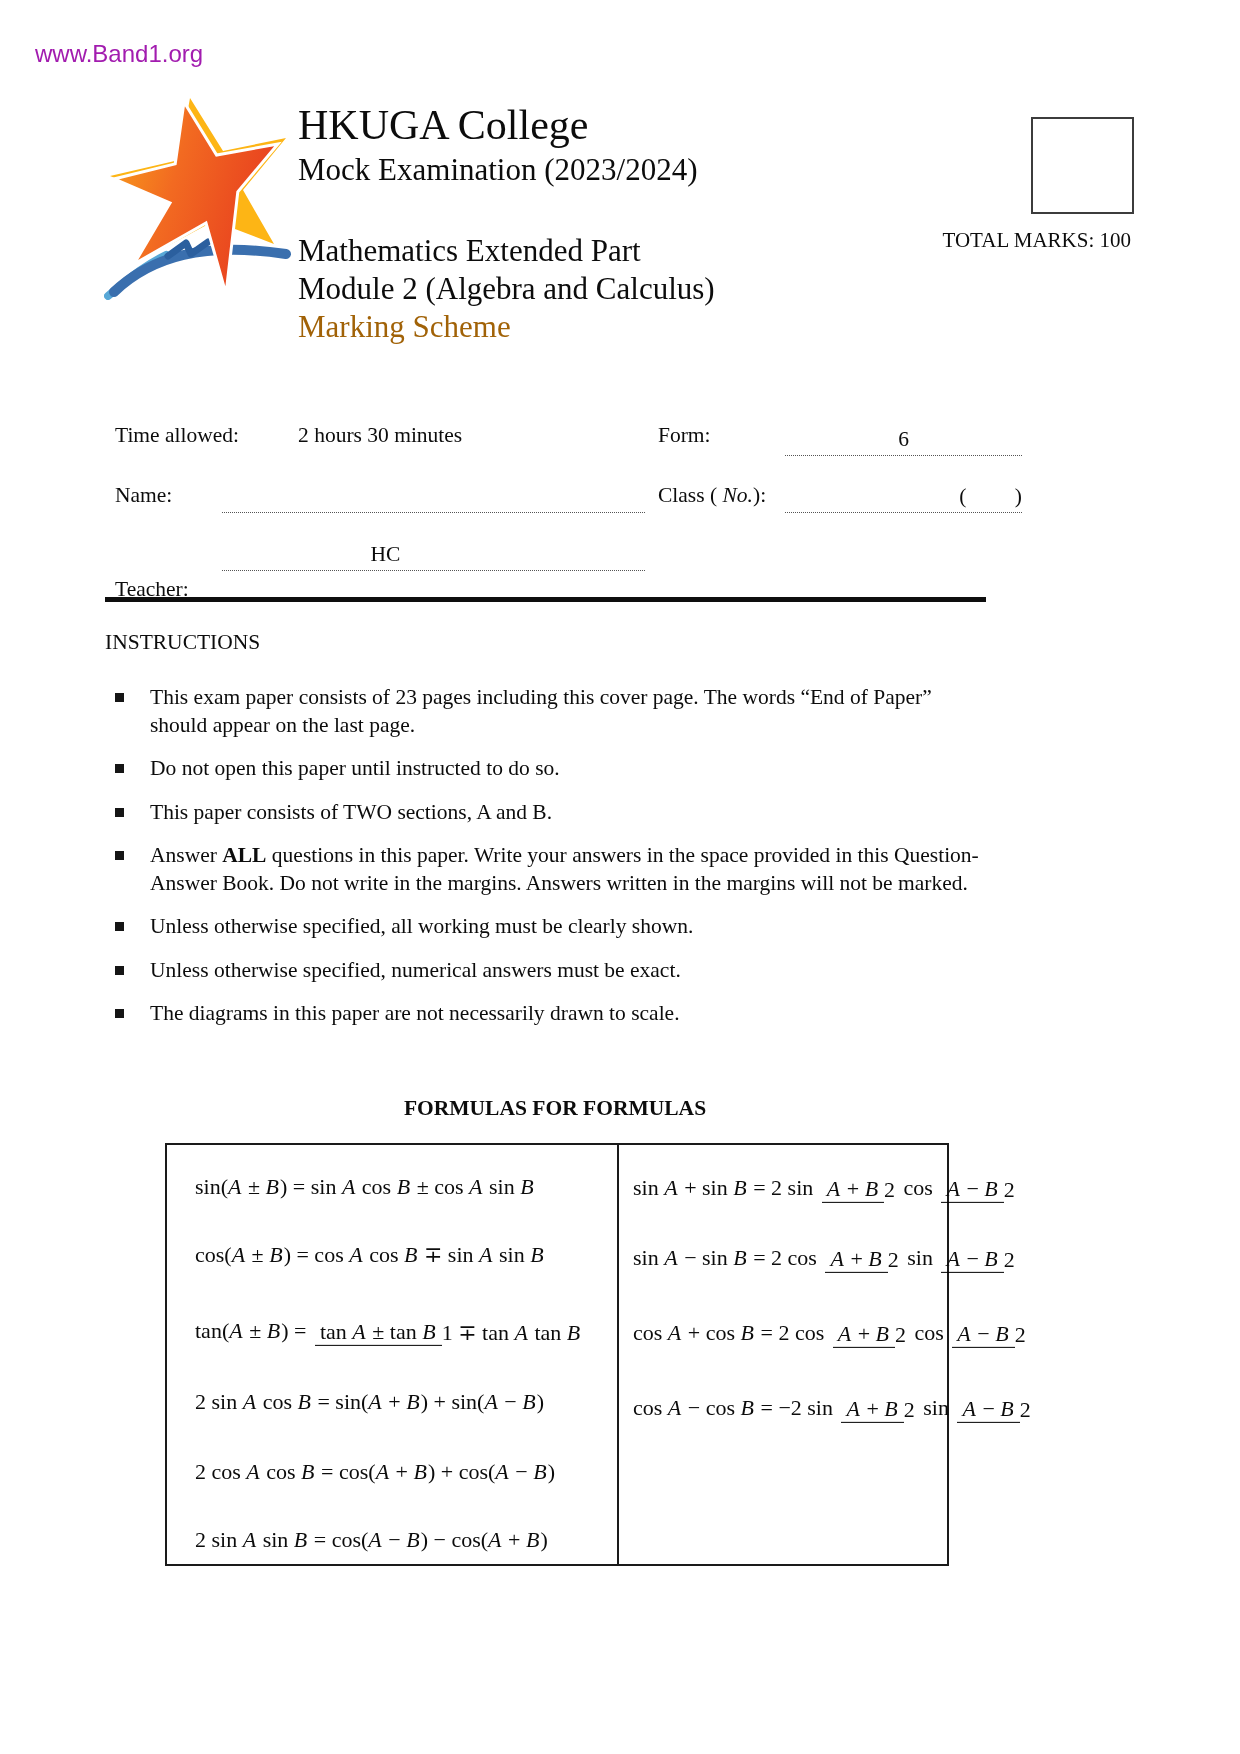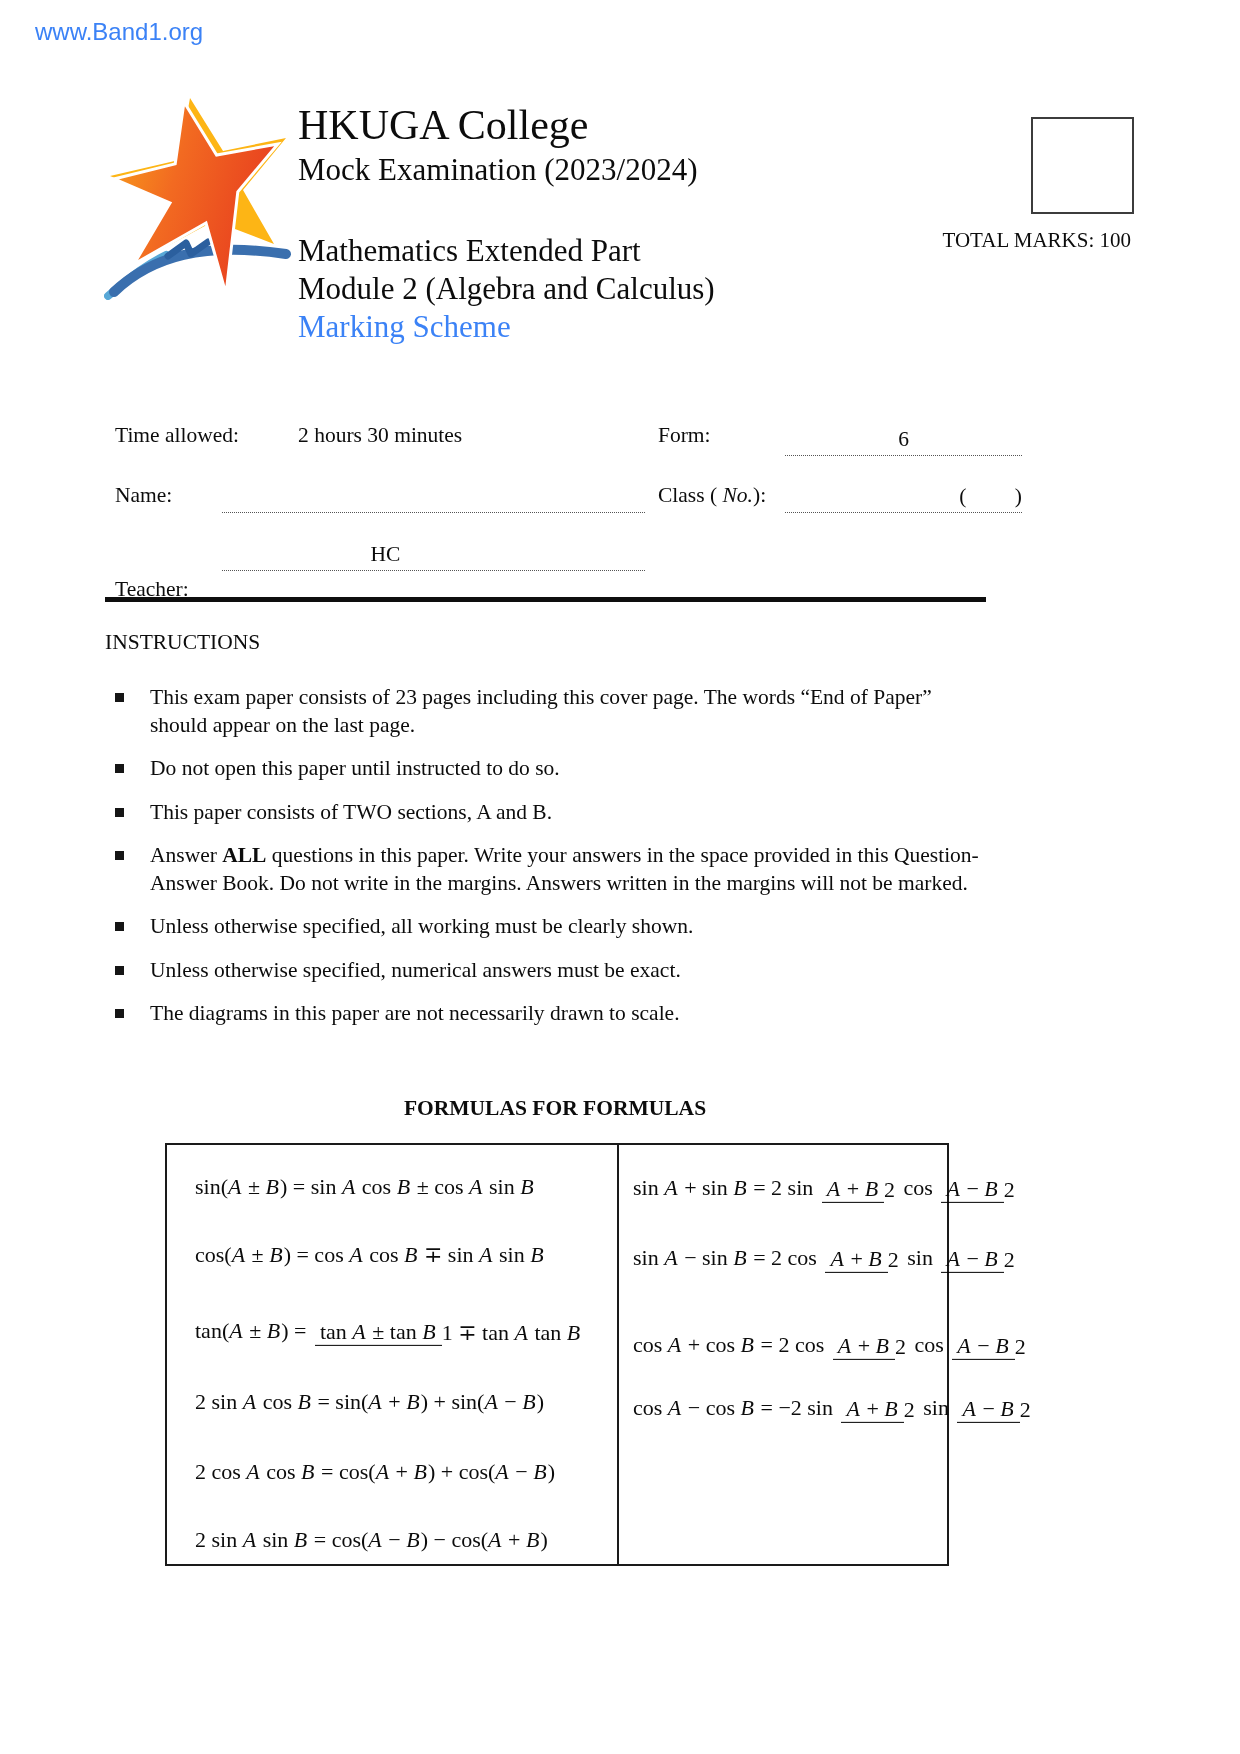--- a/index.html
+++ b/index.html
@@ -7,23 +7,23 @@
     position:relative;
     width:1240px;height:1754px;
     background:#ffffff;
     font-family:"Liberation Serif","DejaVu Serif",serif;
     color:#0c0c0c;
     overflow:hidden;
     margin:0 auto;
   }
   .abs{position:absolute;}
   .watermark{
-    left:35px;top:18px;
+    left:35px;top:40px;
     font-family:"Liberation Sans","DejaVu Sans",sans-serif;
-    font-size:24px;color:#3b82f6;
+    font-size:24px;color:#a21caf;
   }
   .logo{left:104px;top:96px;width:188px;height:204px;}
   .titleblock{left:298px;top:101px;}
   .school{font-size:42px;line-height:48px;}
   .exam{font-size:31px;line-height:37px;margin-top:2px;}
   .subject{font-size:31px;line-height:38px;margin-top:44px;}
   .module{font-size:31px;line-height:38px;}
   .scheme{font-size:31px;line-height:38px;}
   .scorebox{left:1031px;top:117px;width:99px;height:93px;border:2px solid #3c3c3c;background:#fff;}
   .totalmarks{left:831px;top:228px;width:300px;text-align:right;font-size:21px;}
@@ -73,21 +73,21 @@
       <polygon points="86,2 119,55 182,42 139,94 170,148 110,125 34,166 70,105 6,80 75,64" fill="#fdb515"></polygon>
       <polygon points="80,6 112.6,59.1 174,48 133.8,95.8 122,198 102,127 30,168 66,107 10,83 71.2,67.9" fill="url(#starGrad)" stroke="#ffffff" stroke-width="3" stroke-linejoin="miter"></polygon>
     </g>
   </svg>
 
   <div class="abs titleblock">
     <div class="school">HKUGA College</div>
     <div class="exam">Mock Examination (2023/2024)</div>
     <div class="subject">Mathematics Extended Part</div>
     <div class="module">Module 2 (Algebra and Calculus)</div>
-    <div class="scheme" style="color: #3b82f6;">Marking Scheme</div>
+    <div class="scheme" style="color: #a16207;">Marking Scheme</div>
   </div>
 
   <div class="abs scorebox"></div>
   <div class="abs totalmarks">TOTAL MARKS: 100</div>
 
   <div class="abs flabel" style="left:115px;top:422px;">Time allowed:</div>
   <div class="abs flabel" style="left:298px;top:422px;">2 hours 30 minutes</div>
   <div class="abs flabel" style="left:658px;top:422px;">Form:</div>
   <div class="abs fline" style="left:785px;top:424px;width:237px;height:31px;">
     <span class="val">6</span>
@@ -164,21 +164,21 @@
             <span class="num"><i>A</i> − <i>B</i></span>
             <span class="den">2</span>
           </span></div>
         <div class="formula-row" style="top: 114px; left: 14px;">sin <i>A</i> − sin <i>B</i> = 2 cos <span class="frac">
             <span class="num"><i>A</i> + <i>B</i></span>
             <span class="den">2</span>
           </span> sin <span class="frac">
             <span class="num"><i>A</i> − <i>B</i></span>
             <span class="den">2</span>
           </span></div>
-        <div class="formula-row" style="top: 189px; left: 14px; margin-top: 12px;">cos <i>A</i> + cos <i>B</i> = 2 cos <span class="frac">
+        <div class="formula-row" style="top: 189px; left: 14px;">cos <i>A</i> + cos <i>B</i> = 2 cos <span class="frac">
             <span class="num"><i>A</i> + <i>B</i></span>
             <span class="den">2</span>
           </span> cos <span class="frac">
             <span class="num"><i>A</i> − <i>B</i></span>
             <span class="den">2</span>
           </span></div>
         <div class="formula-row" style="top: 264px; left: 14px;">cos <i>A</i> − cos <i>B</i> = −2 sin <span class="frac">
             <span class="num"><i>A</i> + <i>B</i></span>
             <span class="den">2</span>
           </span> sin <span class="frac">

